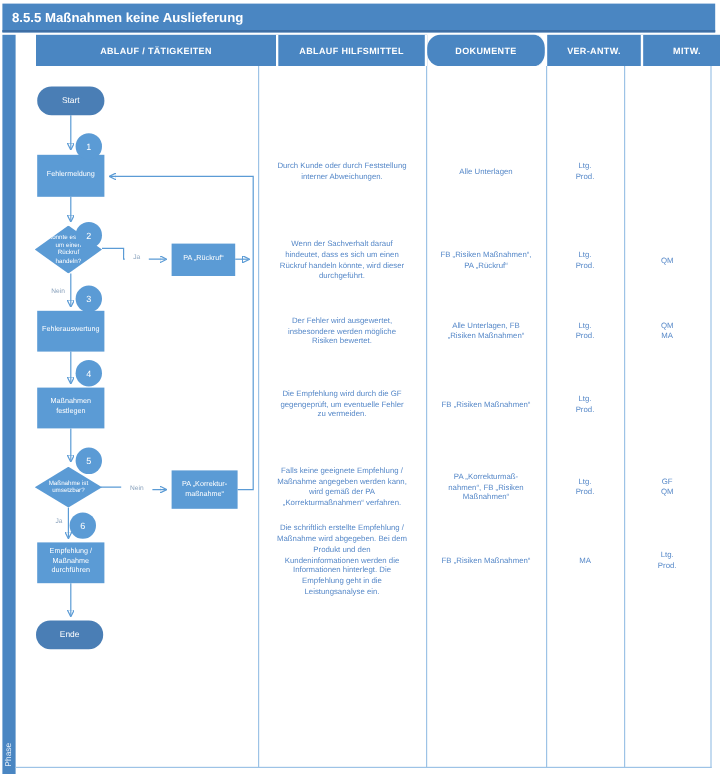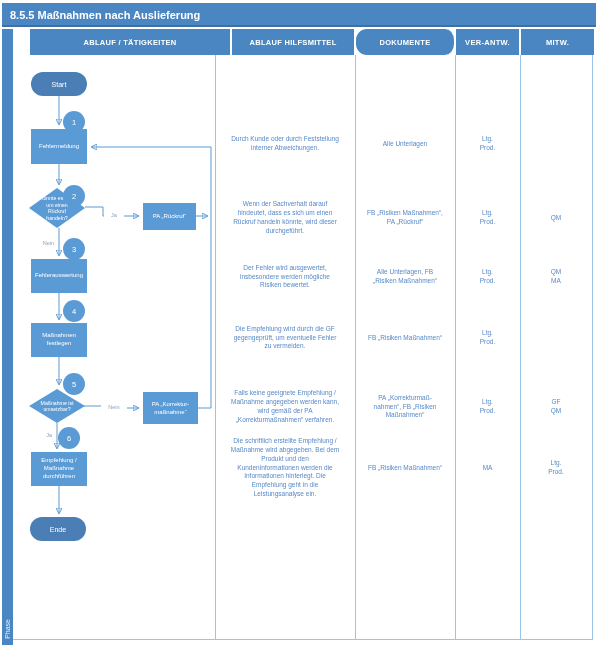--- a/index.html
+++ b/index.html
@@ -21,21 +21,21 @@
   .phase-strip{position:absolute;left:2px;top:29px;width:11px;height:616px;
                background:var(--accent);}
   .phase-label{position:absolute;bottom:6px;left:2px;color:#e8f1fa;font-size:7px;
                writing-mode:vertical-rl;transform:rotate(180deg);}
 
   .header-row{position:absolute;left:30px;top:29px;width:580px;height:26px;display:flex;}
   .hcell{background:var(--accent);color:#fff;font-size:7.5px;font-weight:bold;
          letter-spacing:.3px;display:flex;align-items:center;justify-content:center;
          border-right:2px solid #fff;box-sizing:border-box;}
   .hcell:last-child{border-right:none;}
-  .hc1{width:202px;} .hc2{width:124px;} .hc3{width:100px;border-radius:11px;} .hc4{width:65px;} .hc5{width:73px;}
+  .hc1{width:202px;} .hc2{width:124px;} .hc3{width:100px;border-radius:11px;} .hc4{width:80px;} .hc5{width:73px;}
 
   .vline{position:absolute;top:55px;height:585px;width:1px;background:var(--grid);}
   .hbottom{position:absolute;left:13px;top:639px;width:580px;height:1px;background:var(--grid);}
 
   svg.connectors{position:absolute;left:0;top:0;z-index:1;}
   svg.connectors path{stroke:#5b9bd5;stroke-width:1;fill:none;}
 
   .shape{position:absolute;color:#fff;display:flex;align-items:center;justify-content:center;
          text-align:center;white-space:pre-line;z-index:2;box-sizing:border-box;}
   .box{background:var(--shape);font-size:6px;line-height:1.3;}
@@ -53,21 +53,21 @@
         display:flex;align-items:center;justify-content:center;white-space:pre-line;z-index:1;}
   .c2{left:217px;width:136px;} .c3{left:357px;width:96px;} .c4{left:457px;width:61px;} .c5{left:522px;width:68px;}
   .r1{top:118px;height:52px;} .r2{top:192px;height:52px;} .r3{top:251px;height:52px;}
   .r4{top:312px;height:52px;} .r5{top:379px;height:56px;} .r6{top:428px;height:80px;}
 </style>
 </head>
 <body>
 
 <div class="page">
 
-  <div class="titlebar">8.5.5 Maßnahmen nach Auslieferung</div>
+  <div class="titlebar">8.5.5 Maßnahmen keine Auslieferung</div>
 
   <div class="phase-strip">
     <span class="phase-label">Phase</span>
   </div>
 
   <div class="header-row">
     <div class="hcell hc1">ABLAUF / TÄTIGKEITEN</div>
     <div class="hcell hc2">ABLAUF HILFSMITTEL</div>
     <div class="hcell hc3">DOKUMENTE</div>
     <div class="hcell hc4">VER-ANTW.</div>

